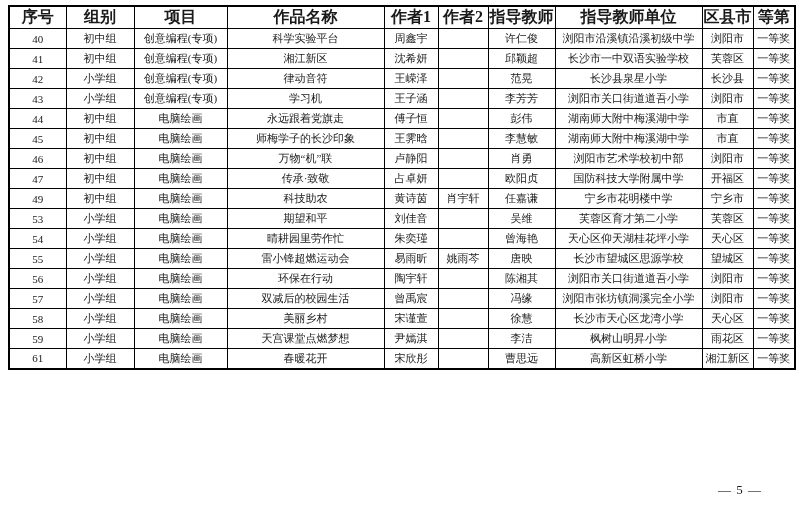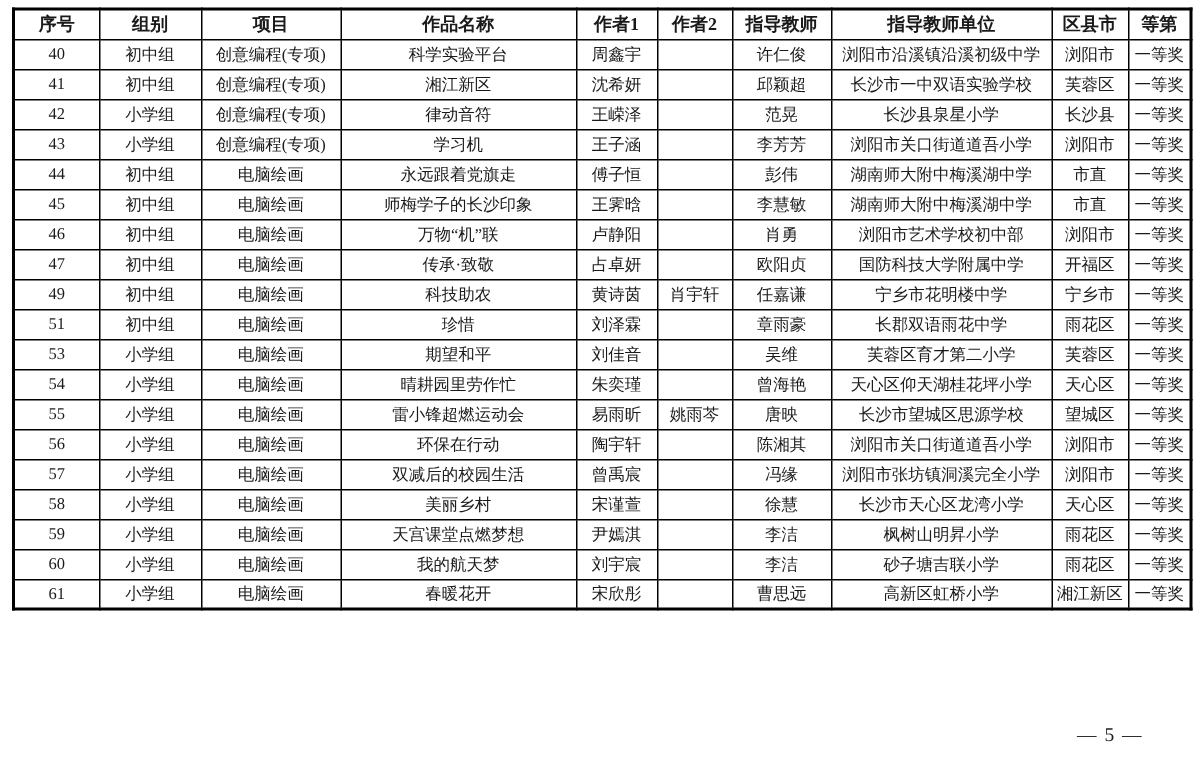--- a/index.html
+++ b/index.html
@@ -9,21 +9,21 @@
     position:absolute; left:8px; top:5px;
     border-collapse:collapse; table-layout:fixed;
     border:2px solid #000;
   }
   th, td {
     border:1px solid #000;
     text-align:center; vertical-align:middle;
     font-size:11px; height:20px;
     padding:0 1px; overflow:hidden; white-space:nowrap;
   }
-  th { font-weight:bold; font-size:12px;margin-left:45px; }
+  th { font-weight:bold; font-size:16px;margin-left:45px; }
   td span.hl { background:#ffff00; color:#9c3a26; padding:0 2px; }
   .page-num {
     position:absolute; right:38px; bottom:13px;
     font-size:13px; letter-spacing:1px; color:#1a1a1a;
   }
 </style>
 </head>
 <body>
 
 <table class="awards">
@@ -156,32 +156,20 @@
     <td><span>电脑绘画</span></td>
     <td><span>科技助农</span></td>
     <td><span>黄诗茵</span></td>
     <td><span>肖宇轩</span></td>
     <td><span>任嘉谦</span></td>
     <td><span>宁乡市花明楼中学</span></td>
     <td><span>宁乡市</span></td>
     <td><span>一等奖</span></td>
   </tr>
       <tr>
-    <td><span>51</span></td>
-    <td><span>初中组</span></td>
-    <td><span>电脑绘画</span></td>
-    <td><span>珍惜</span></td>
-    <td><span>刘泽霖</span></td>
-    <td></td>
-    <td><span>章雨豪</span></td>
-    <td><span>长郡双语雨花中学</span></td>
-    <td><span>雨花区</span></td>
-    <td><span>一等奖</span></td>
-  </tr>
-      <tr>
     <td><span>53</span></td>
     <td><span>小学组</span></td>
     <td><span>电脑绘画</span></td>
     <td><span>期望和平</span></td>
     <td><span>刘佳音</span></td>
     <td></td>
     <td><span>吴维</span></td>
     <td><span>芙蓉区育才第二小学</span></td>
     <td><span>芙蓉区</span></td>
     <td><span>一等奖</span></td>
@@ -252,32 +240,20 @@
     <td><span>电脑绘画</span></td>
     <td><span>天宫课堂点燃梦想</span></td>
     <td><span>尹嫣淇</span></td>
     <td></td>
     <td><span>李洁</span></td>
     <td><span>枫树山明昇小学</span></td>
     <td><span>雨花区</span></td>
     <td><span>一等奖</span></td>
   </tr>
       <tr>
-    <td><span>60</span></td>
-    <td><span>小学组</span></td>
-    <td><span>电脑绘画</span></td>
-    <td><span>我的航天梦</span></td>
-    <td><span>刘宇宸</span></td>
-    <td></td>
-    <td><span>李洁</span></td>
-    <td><span>砂子塘吉联小学</span></td>
-    <td><span>雨花区</span></td>
-    <td><span>一等奖</span></td>
-  </tr>
-      <tr>
     <td><span>61</span></td>
     <td><span>小学组</span></td>
     <td><span>电脑绘画</span></td>
     <td><span>春暖花开</span></td>
     <td><span>宋欣彤</span></td>
     <td></td>
     <td><span>曹思远</span></td>
     <td><span>高新区虹桥小学</span></td>
     <td><span>湘江新区</span></td>
     <td><span>一等奖</span></td>

